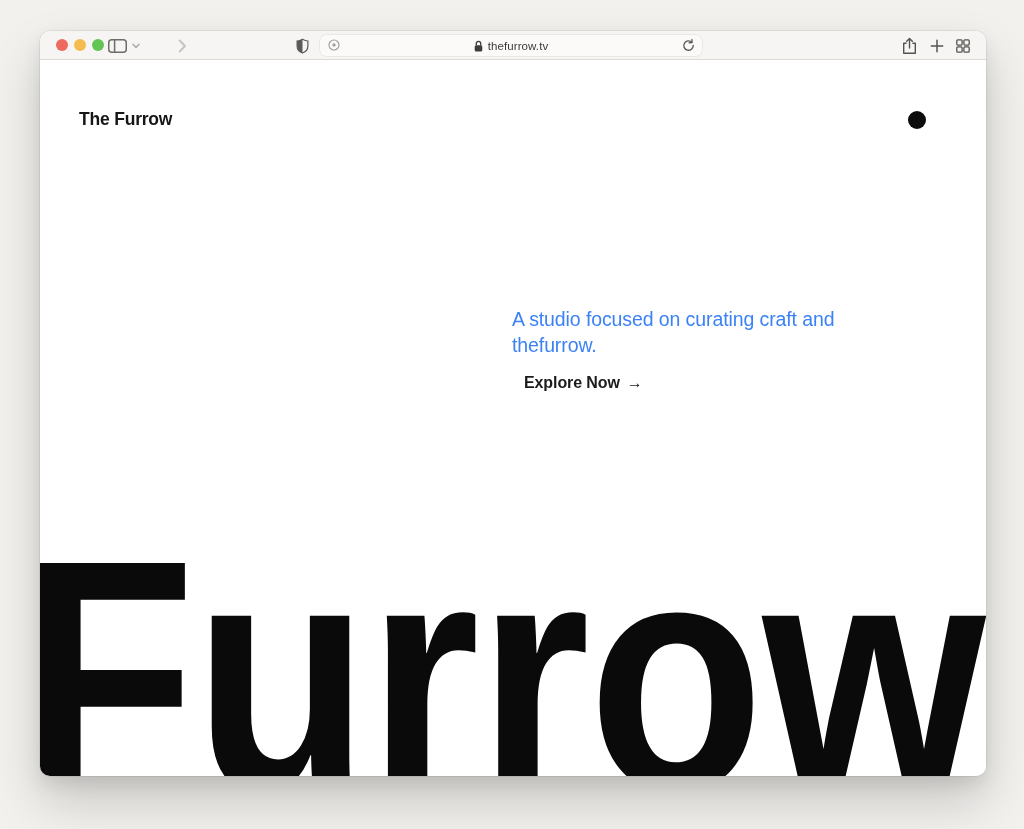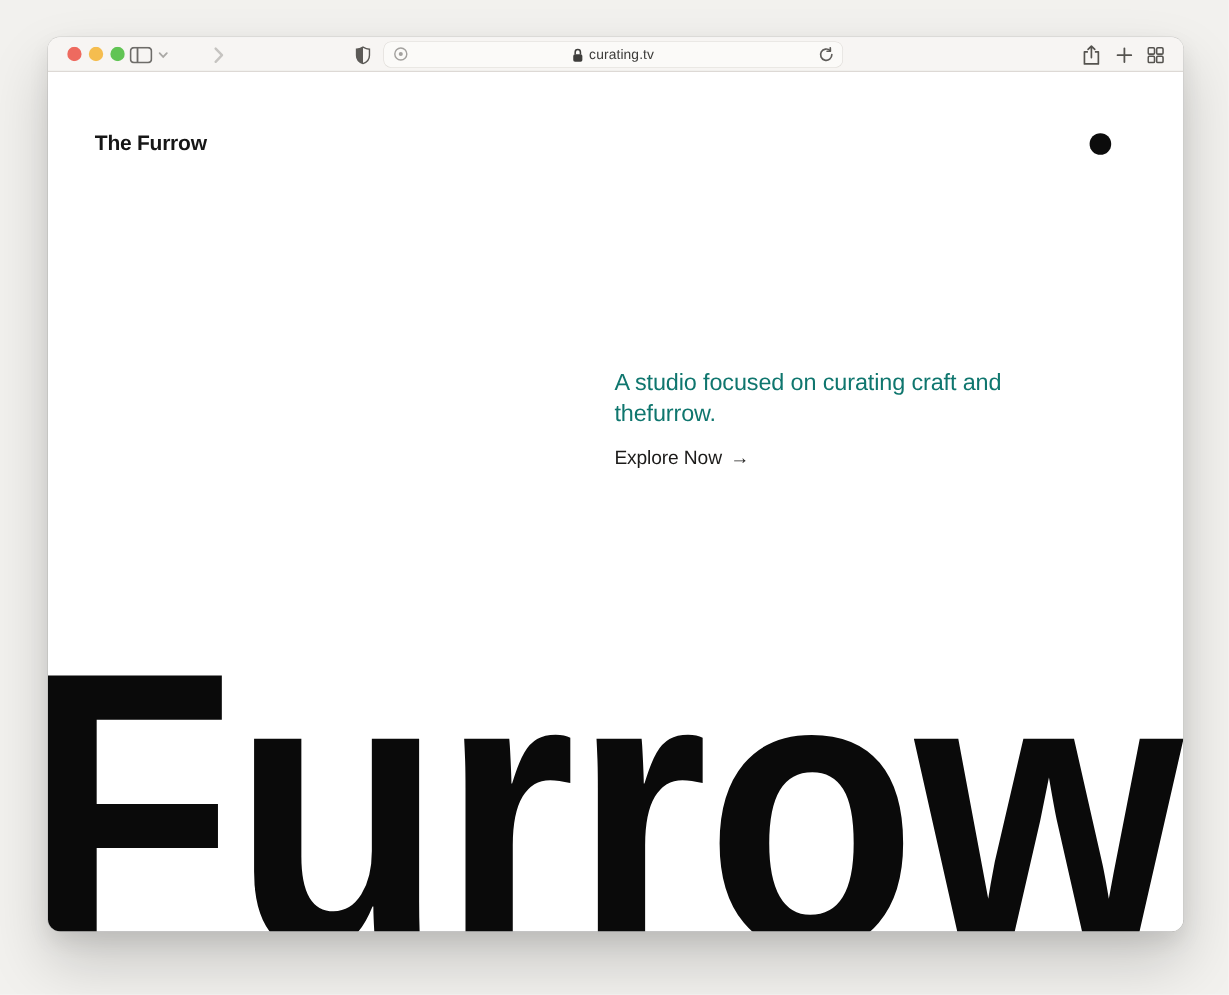--- a/index.html
+++ b/index.html
@@ -46,25 +46,25 @@
   .site-logo {
     position:absolute; left:39px; top:49px;
     font-size:17.5px; font-weight:700; letter-spacing:-0.2px; color:#161616;
   }
   .menu-dot {
     position:absolute; left:868px; top:51px; width:18px; height:18px;
     border-radius:50%; background:#0c0c0c; border:none; cursor:pointer;
   }
   .tagline {
     position:absolute; left:472px; top:246px;
-    font-size:19.5px; line-height:26px; color:#0f766e; letter-spacing:-0.1px;
+    font-size:19.5px; line-height:26px; color:#3b82f6; letter-spacing:-0.1px;
   }
   .cta {
-    position:absolute; left:472px; top:314px;
-    font-size:16px; font-weight:400; color:#1c1b1a; letter-spacing:-0.1px;
+    position:absolute; left:484px; top:314px;
+    font-size:16px; font-weight:700; color:#1c1b1a; letter-spacing:-0.1px;
     cursor:pointer; display:flex; gap:7px; align-items:flex-start;
   }
   .hero-word {
     position:absolute; left:-20px; top:451px;
     font-size:330px; font-weight:700; line-height:1;
     letter-spacing:-0.005em; color:#0a0a0a; white-space:nowrap;
     transform:scaleX(0.87); transform-origin:left top;
   }
 </style>
 </head>
@@ -117,21 +117,21 @@
         <svg width="12" height="12" viewBox="0 0 12 12">
           <circle cx="6" cy="6" r="5" stroke="#a3a19e" stroke-width="1.2" fill="none"></circle>
           <circle cx="6" cy="6" r="1.7" fill="#a3a19e"></circle>
         </svg>
       </div>
       <div class="url-center">
         <svg width="9" height="12" viewBox="0 0 9 12">
           <path d="M2.3 5.4 V3.5 a2.2 2.2 0 0 1 4.4 0 V5.4" fill="none" stroke="#3e3d3b" stroke-width="1.3"></path>
           <rect x="0.7" y="5.2" width="7.6" height="6.2" rx="1.5" fill="#3e3d3b"></rect>
         </svg>
-        <span class="url-host">curating.tv</span>
+        <span class="url-host">thefurrow.tv</span>
       </div>
       <div class="field-icon-right icon-btn">
         <svg width="13" height="13" viewBox="0 0 13 13">
           <path d="M11.2 6.5 A4.7 4.7 0 1 1 9.8 3.2" fill="none" stroke="#5e5c59" stroke-width="1.4" stroke-linecap="round"></path>
           <path d="M9.9 0.8 L10 3.6 L7.2 3.7" fill="none" stroke="#5e5c59" stroke-width="1.4" stroke-linecap="round" stroke-linejoin="round"></path>
         </svg>
       </div>
     </div>
 
     <div class="abs icon-btn" style="left:862px; top:6px;">

